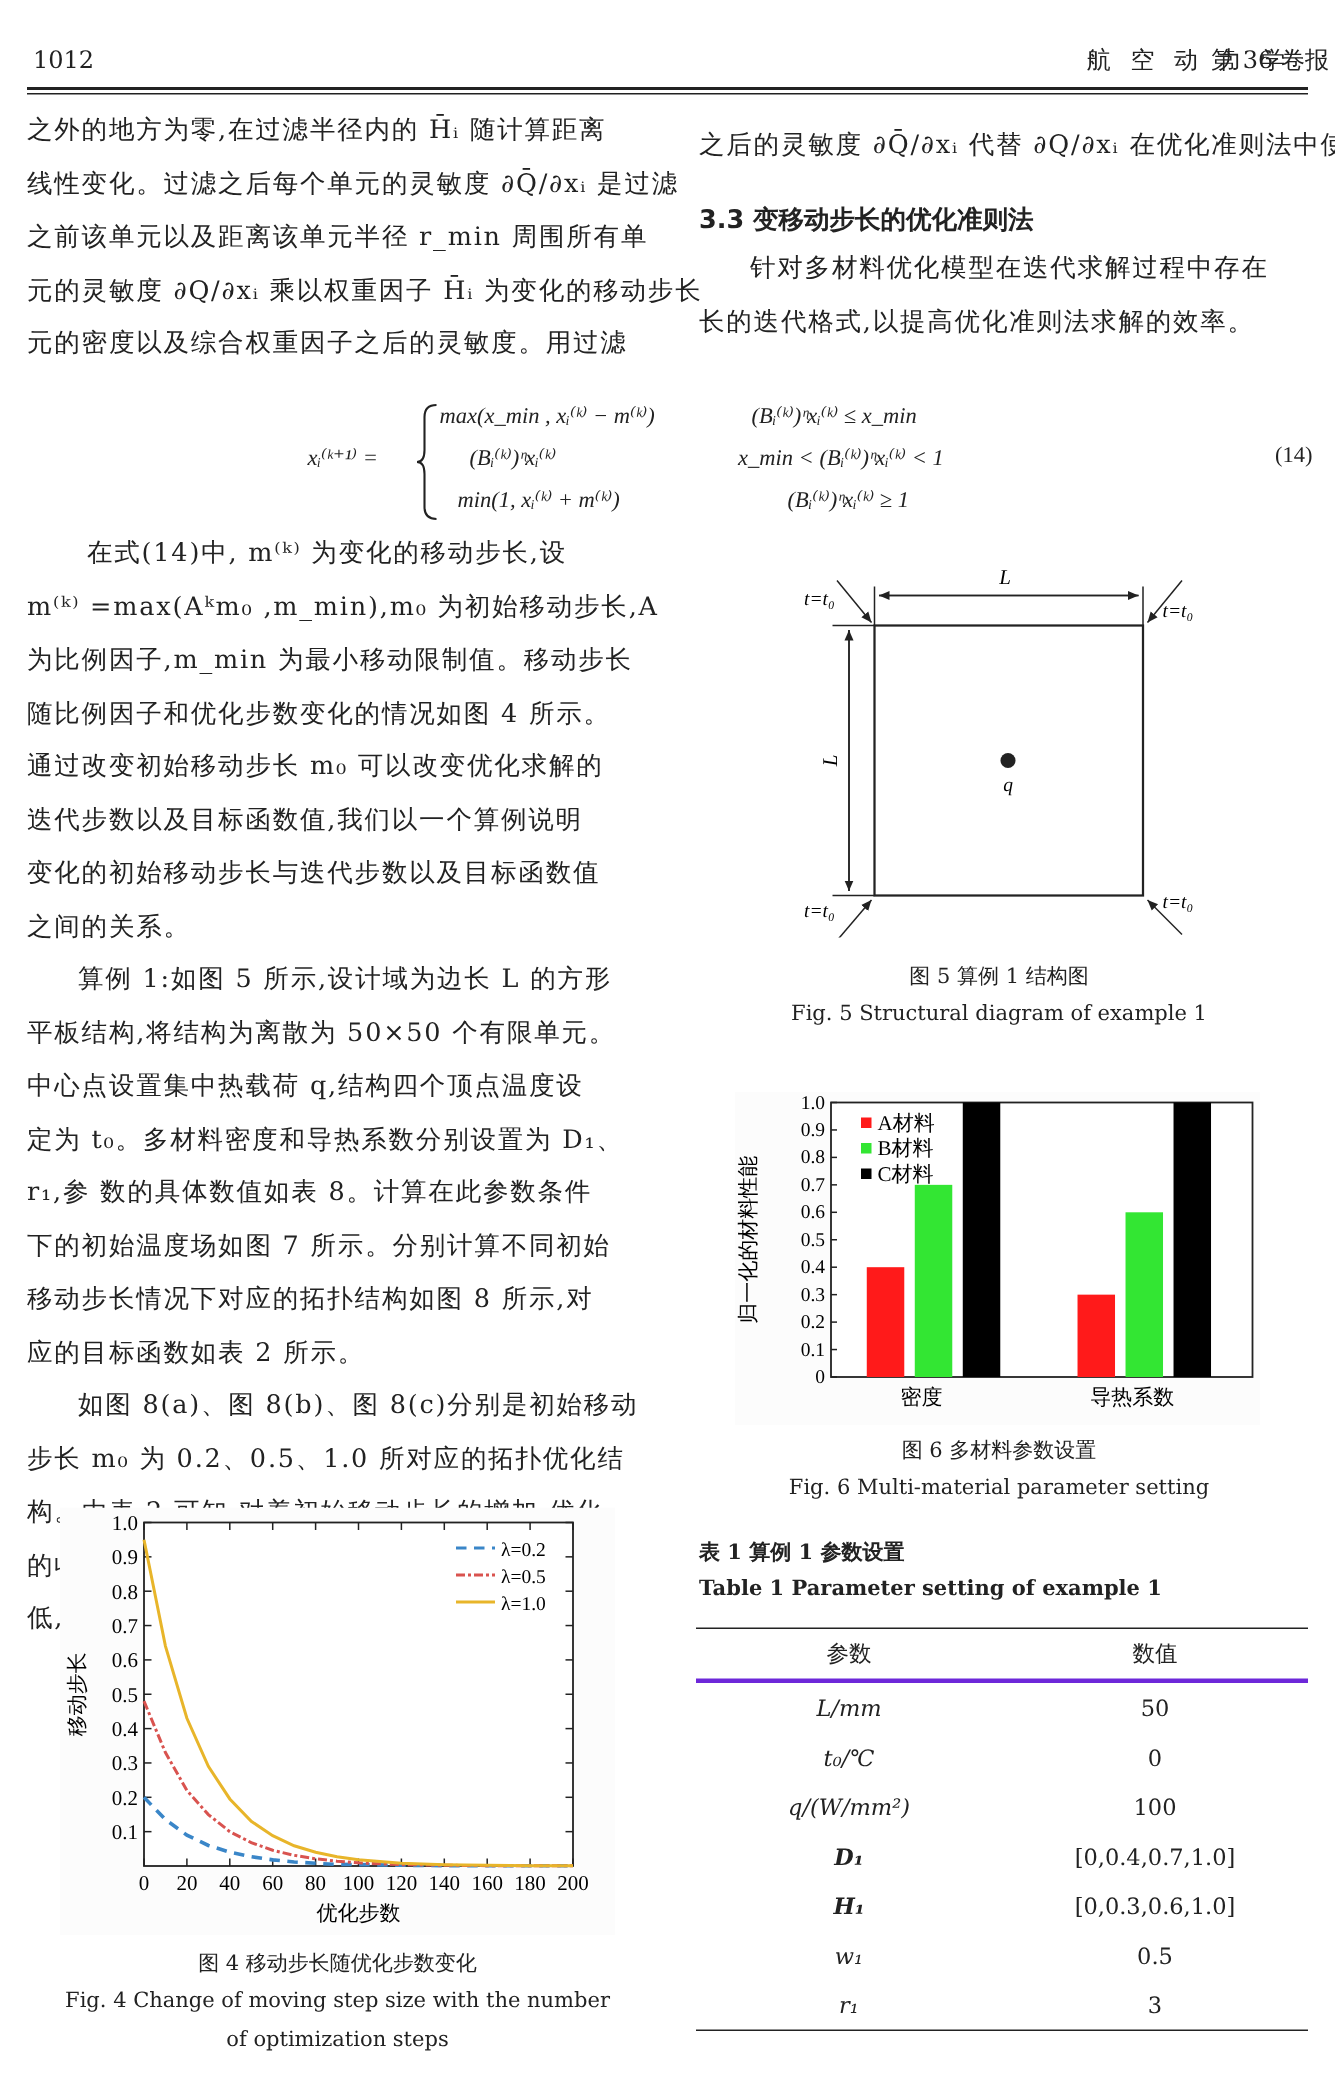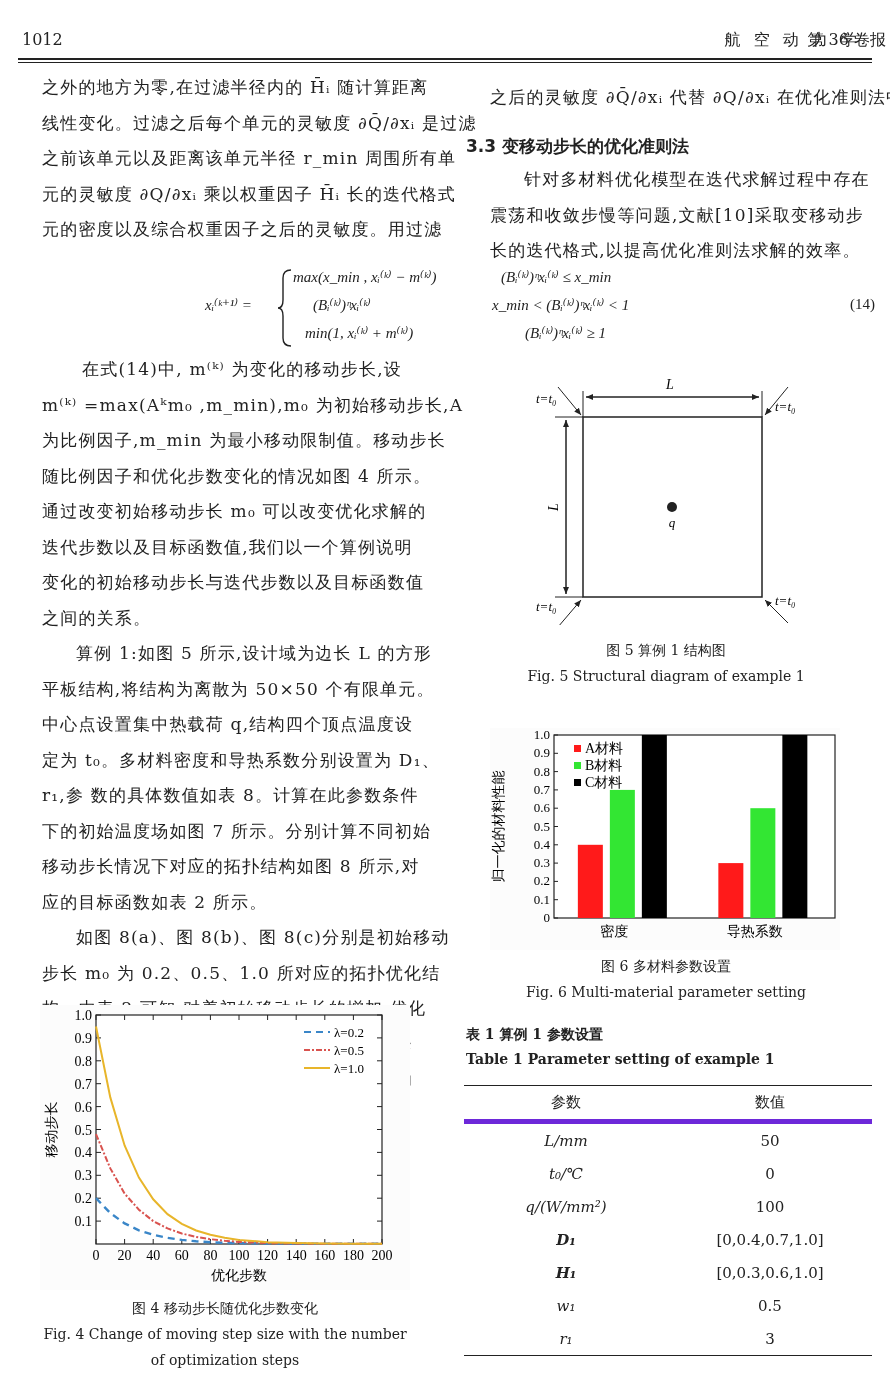--- a/index.html
+++ b/index.html
@@ -2,21 +2,21 @@
 <html><head>
 <meta charset="utf-8">
 <style>
   html,body{margin:0;padding:0;background:#fff;}
   body{width:890px;height:1398px;position:relative;overflow:hidden;color:#222;
        font-family:"DejaVu Serif","Liberation Serif",serif;}
   .abs{position:absolute;}
   .hdr{font-size:16px;top:30px;}
   .rule1{left:18px;right:18px;top:58px;height:2px;background:#222;}
   .rule2{left:18px;right:18px;top:62px;height:1px;background:#222;}
-  .para{font-size:17px;line-height:35.5px;letter-spacing:1.2px;white-space:nowrap;margin-left:24px;}
+  .para{font-size:17px;line-height:35.5px;letter-spacing:1.2px;white-space:nowrap;}
   .sec{font-size:17px;font-weight:bold;font-family:"DejaVu Sans","Liberation Sans",sans-serif;}
   .eq{font-size:15px;font-family:"Liberation Serif","DejaVu Serif",serif;font-style:italic;white-space:nowrap;}
   .cap{font-size:14px;text-align:center;white-space:nowrap;}
   .capb{font-size:14px;font-weight:bold;text-align:left;white-space:nowrap;}
   table.t1{border-collapse:collapse;font-size:15px;}
   table.t1 td,table.t1 th{text-align:center;height:33px;font-weight:normal;padding:0;}
   svg text{font-family:"Liberation Serif","DejaVu Serif",serif;}
 </style>
 </head>
 <body>
@@ -24,29 +24,28 @@
 <div class="abs hdr" style="left:22px">1012</div>
 <div class="abs hdr" style="left:0;width:890px;text-align:right;letter-spacing:4px">航 空 动 力 学 报</div>
 <div class="abs hdr" style="right:20px">第 36 卷</div>
 <div class="abs rule1"></div>
 <div class="abs rule2"></div>
 
 <div class="abs para" style="left:18px;top:70px">
   <div>之外的地方为零,在过滤半径内的 H̄ᵢ 随计算距离</div>
   <div>线性变化。过滤之后每个单元的灵敏度 ∂Q̄/∂xᵢ 是过滤</div>
   <div>之前该单元以及距离该单元半径 r_min 周围所有单</div>
-  <div>元的灵敏度 ∂Q/∂xᵢ 乘以权重因子 H̄ᵢ 长的迭代格式</div>
+  <div>元的灵敏度 ∂Q/∂xᵢ 乘以权重因子 H̄ᵢ 为变化的移动步长</div>
   <div>元的密度以及综合权重因子之后的灵敏度。用过滤</div>
 </div>
 
 <div class="abs para" style="left:466px;top:80px">之后的灵敏度 ∂Q̄/∂xᵢ 代替 ∂Q/∂xᵢ 在优化准则法中使用。</div>
 <div class="abs sec" style="left:466px;top:135px">3.3   变移动步长的优化准则法</div>
 <div class="abs para" style="left:466px;top:162px">
   <div style="padding-left:34px">针对多材料优化模型在迭代求解过程中存在</div>
-  <div>震荡和收敛步慢等问题,文献[10]采取变移动步</div>
   <div>长的迭代格式,以提高优化准则法求解的效率。</div>
 </div>
 
 <div class="abs eq" style="left:205px;top:266px;width:670px;height:84px;">
   <div class="abs" style="left:0;top:30px">xᵢ⁽ᵏ⁺¹⁾ =</div>
   <svg class="abs" style="left:72px;top:2px" width="16" height="80">
     <path d="M14 2 Q6 2 6 10 L6 32 Q6 40 1 40 Q6 40 6 48 L6 70 Q6 78 14 78" fill="none" stroke="#222" stroke-width="1.4"></path>
   </svg>
   <div class="abs" style="left:88px;top:2px">max(x_min , xᵢ⁽ᵏ⁾ − m⁽ᵏ⁾)</div>
   <div class="abs" style="left:296px;top:2px">(Bᵢ⁽ᵏ⁾)ᶯxᵢ⁽ᵏ⁾ ≤ x_min</div>
@@ -153,21 +152,21 @@
     <rect x="84" y="51" width="7" height="7" fill="#000000"></rect>
     <text x="95" y="59" font-size="14">C材料</text>
   </svg>
 <div class="abs cap" style="left:466px;width:400px;top:958px">图 6   多材料参数设置</div>
 <div class="abs cap" style="left:466px;width:400px;top:984px">Fig. 6    Multi-material parameter setting</div>
 
 <div class="abs capb" style="left:466px;width:400px;top:1026px">表 1   算例 1 参数设置</div>
 <div class="abs capb" style="left:466px;width:400px;top:1051px">Table 1    Parameter setting of example 1</div>
 <table class="abs t1" style="left:464px;top:1085px;width:408px;border-top:1.5px solid #222;border-bottom:1.5px solid #222;">
   <thead>
-    <tr style="border-bottom:5px solid #6d28d9">
+    <tr style="border-bottom:3px solid #6d28d9">
       <th style="width:50%">参数</th>
       <th>数值</th>
     </tr>
   </thead>
   <tbody>
     <tr>
         <td style="font-style:italic">L/mm</td>
         <td>50</td>
       </tr>
     <tr>

